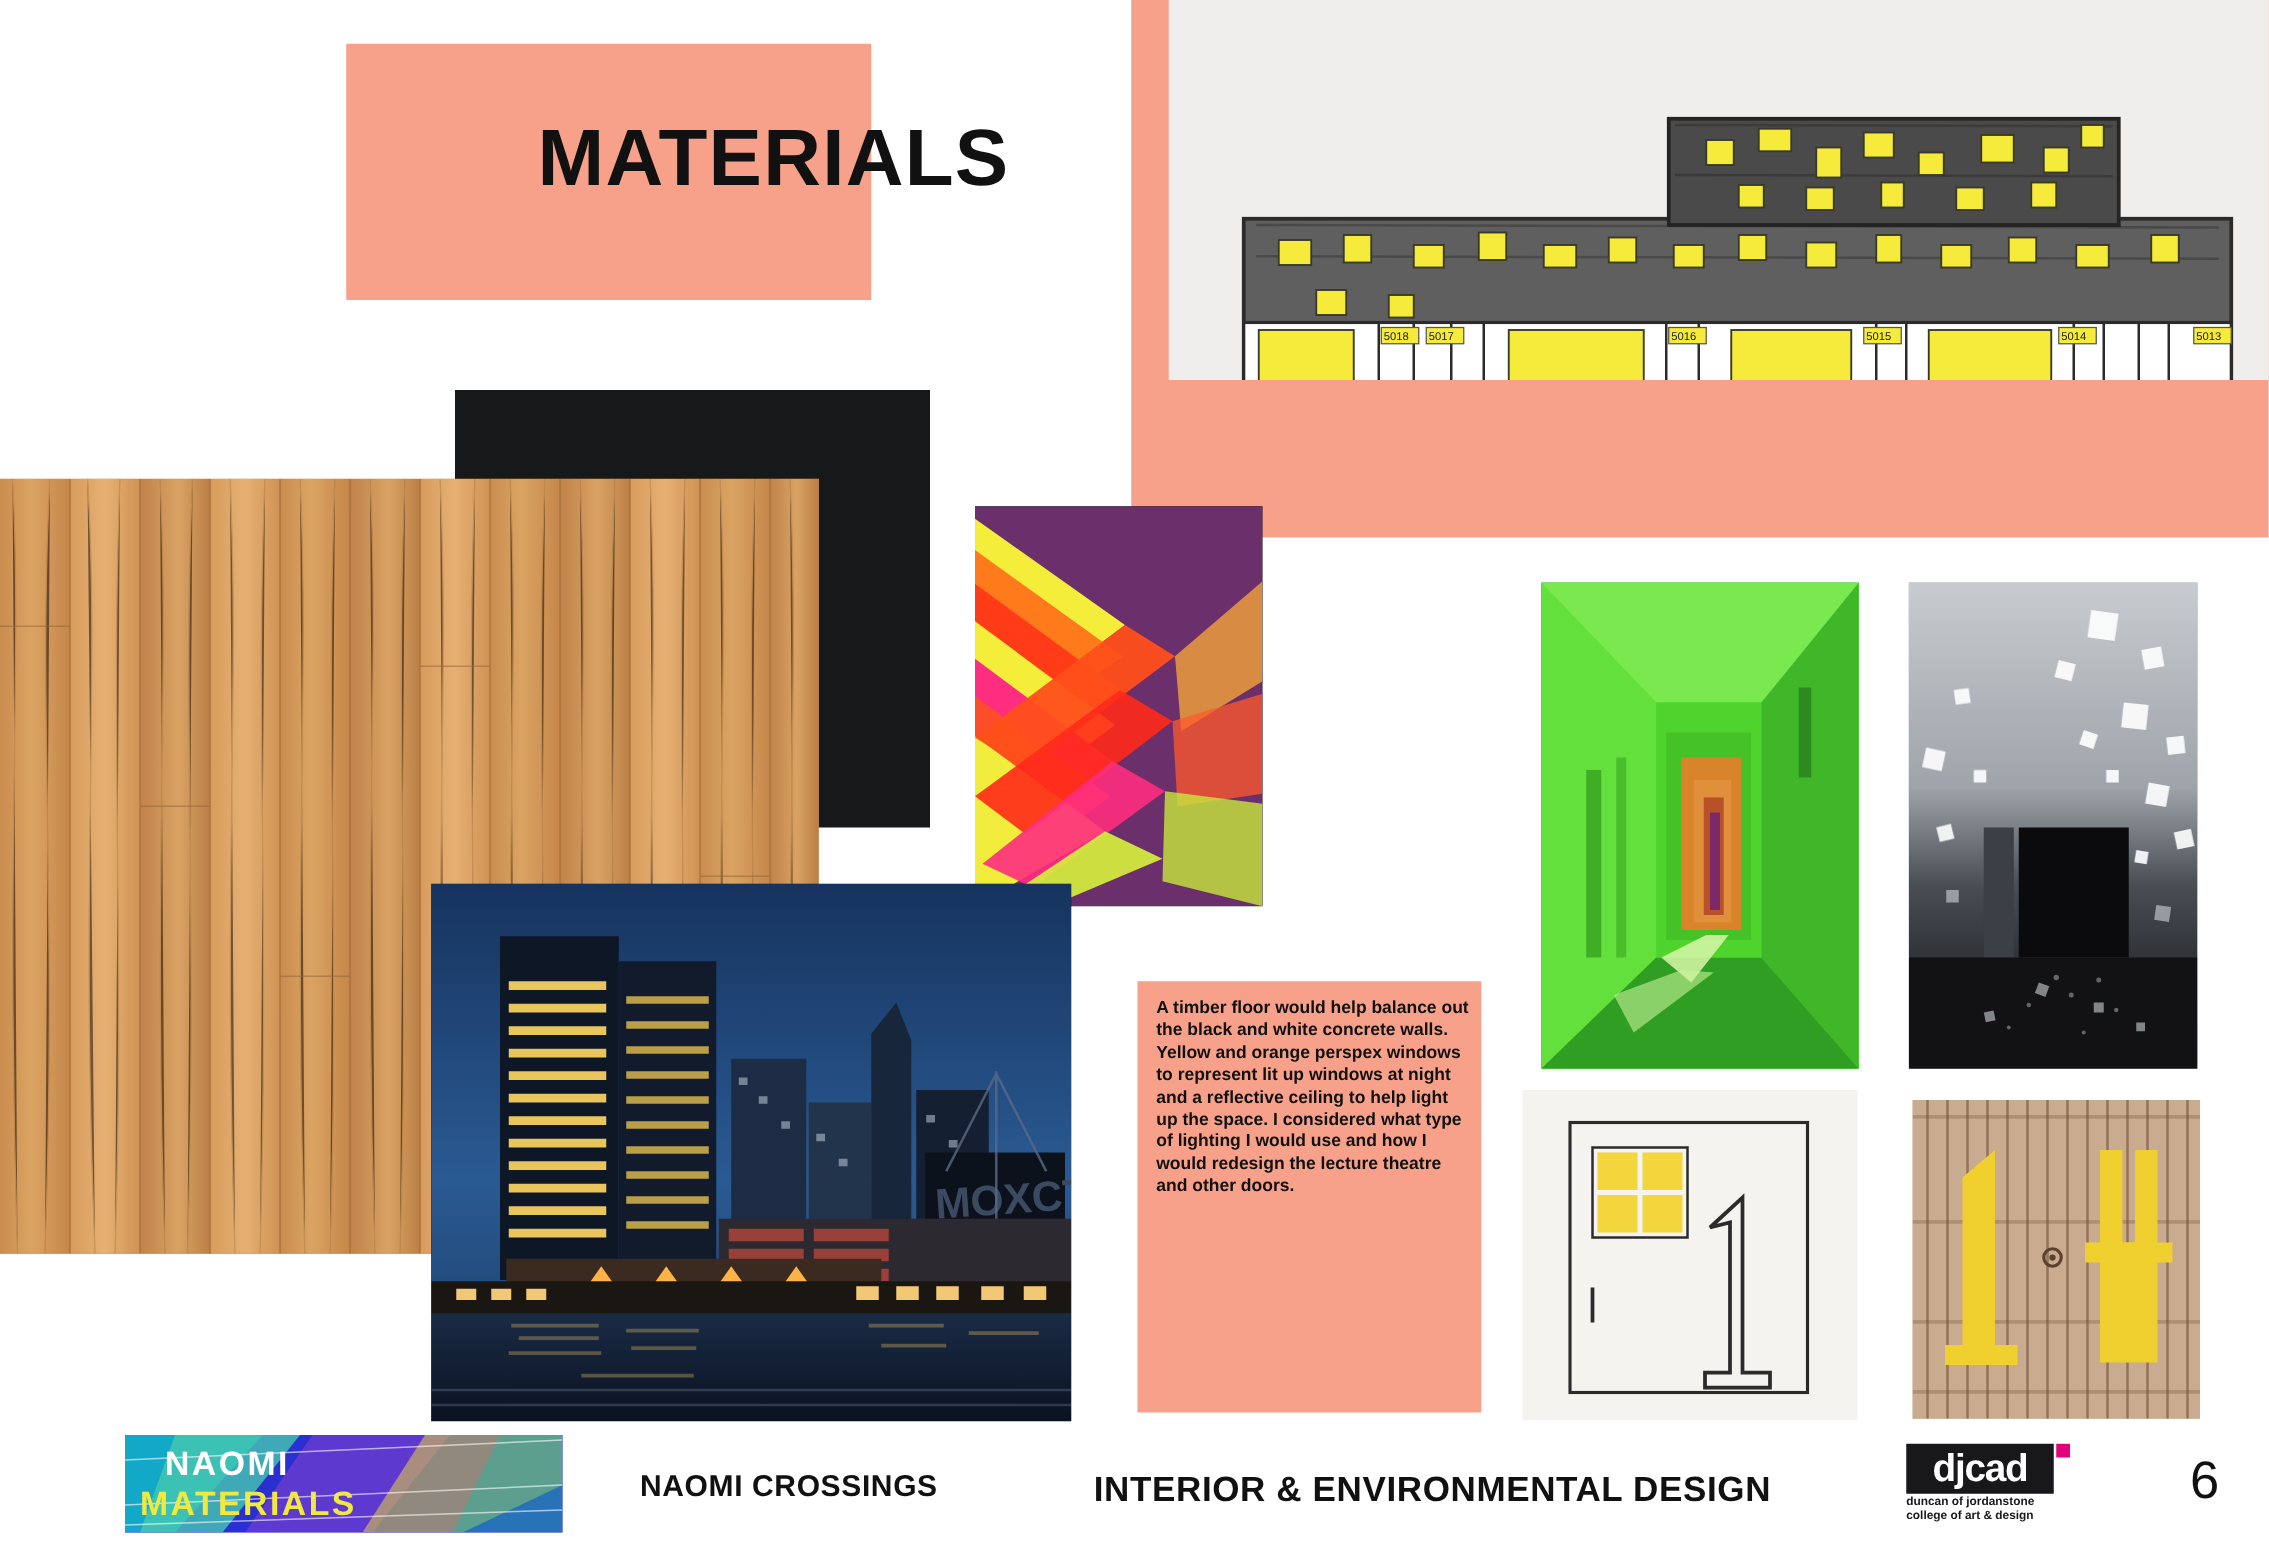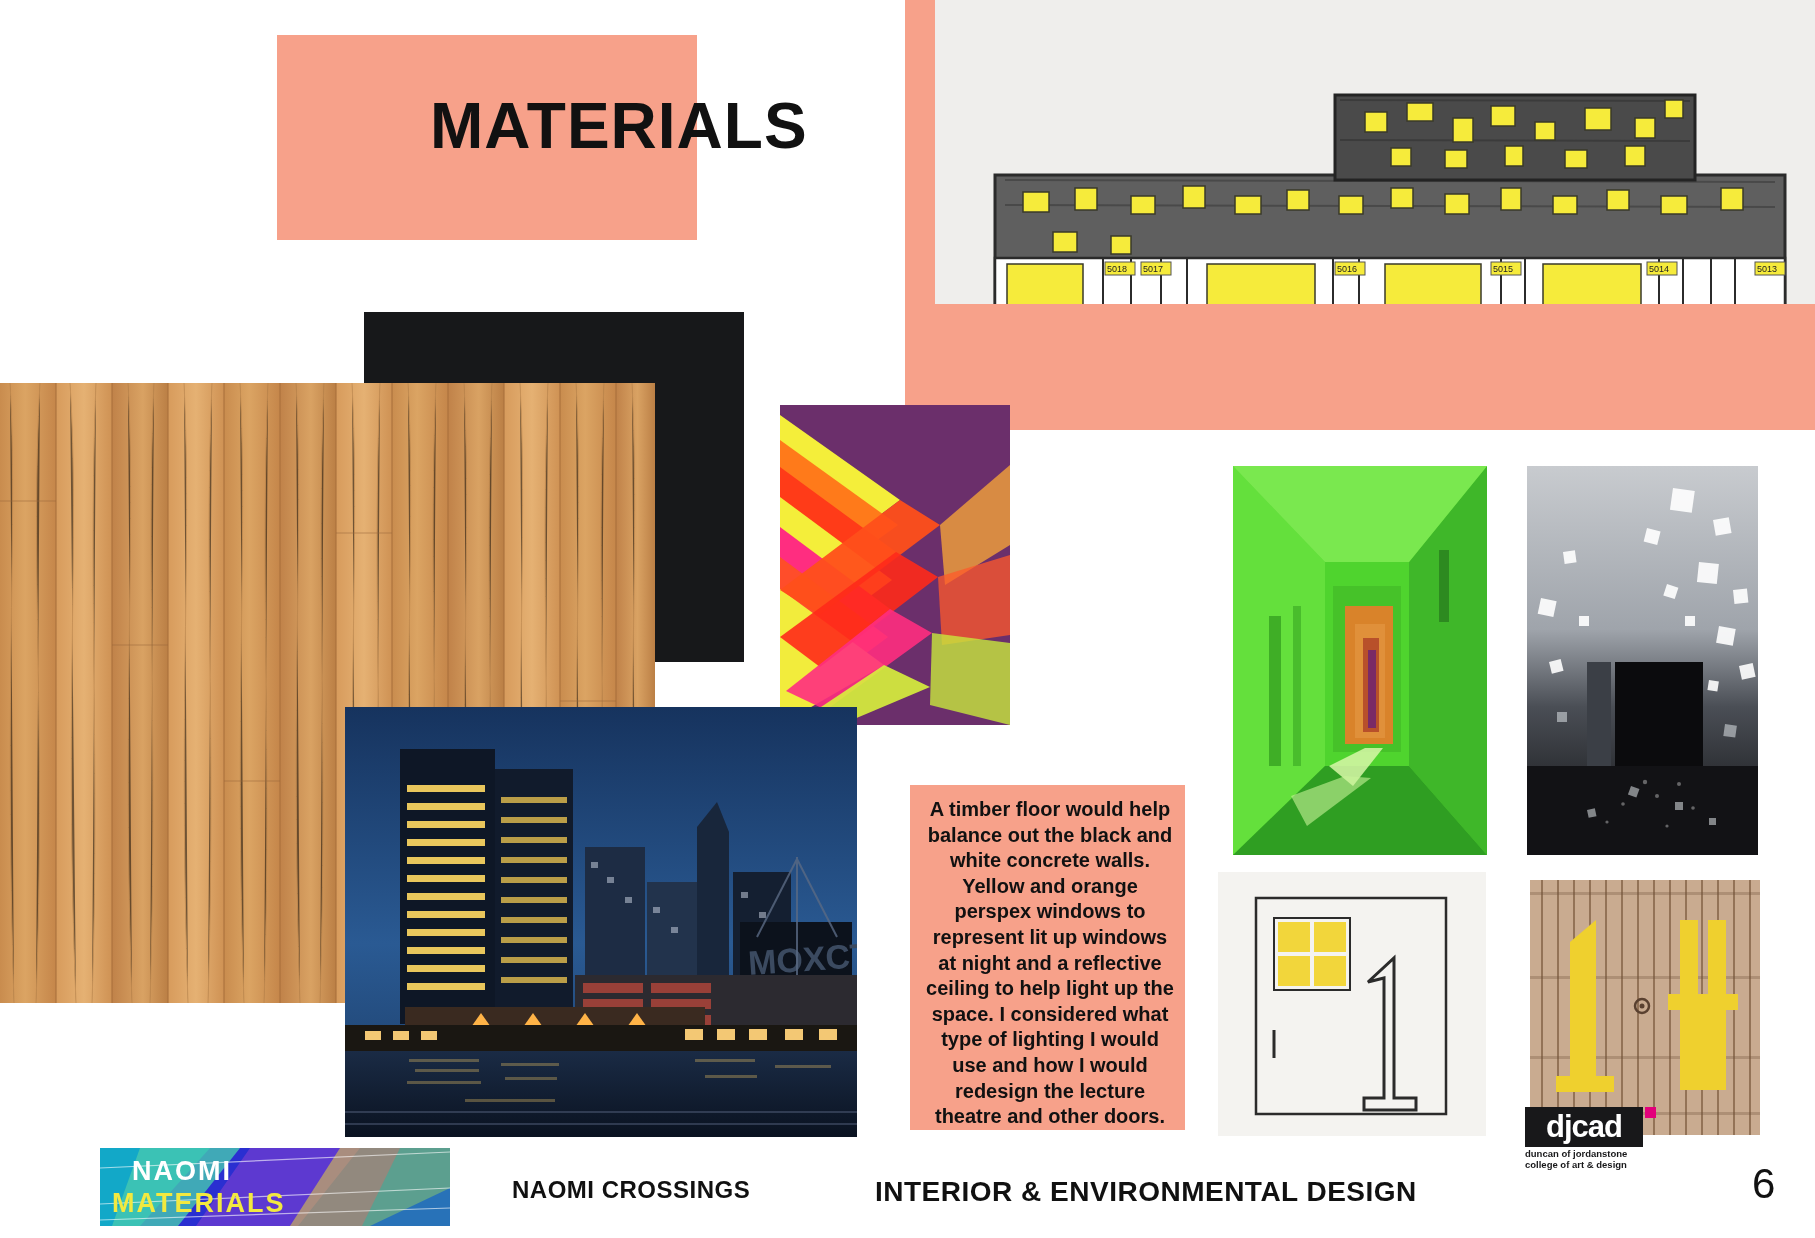--- a/index.html
+++ b/index.html
@@ -24,41 +24,41 @@
   #timber{left:0px;top:383px;width:655px;height:620px;overflow:hidden;background:#c88a4e;}
 
   
   #neon{left:780px;top:405px;width:230px;height:320px;overflow:hidden;background:#1b1b1b;}
 
   
   #city{left:345px;top:707px;width:512px;height:430px;overflow:hidden;background:#0b1020;}
 
   
   #caption-box{left:910px;top:785px;width:275px;height:345px;background:#f7a18a;}
-  #caption-text{left:925px;top:797px;width:250px;font-size:20px;line-height:1.28;font-weight:bold;color:#111;text-align:center;}
+  #caption-text{left:925px;top:797px;width:250px;font-size:14px;line-height:1.28;font-weight:bold;color:#111;}
 
   
   #corridor{left:1233px;top:466px;width:254px;height:389px;overflow:hidden;background:#2fbd2f;}
 
   
   #darkroom{left:1527px;top:466px;width:231px;height:389px;overflow:hidden;background:#9aa0a6;}
 
   
   #door1{left:1218px;top:872px;width:268px;height:264px;background:#f3f2ef;overflow:hidden;}
   
   #door2{left:1530px;top:880px;width:230px;height:255px;background:#c8a98e;overflow:hidden;}
 
   
   #bc-logo{left:100px;top:1148px;width:350px;height:78px;background:#2b2fd0;overflow:hidden;}
   #bc-text1{left:132px;top:1156px;font-size:27px;font-weight:bold;color:#ffffff;letter-spacing:2px;}
   #bc-text2{left:112px;top:1188px;font-size:27px;font-weight:bold;color:#f2e93f;letter-spacing:2px;}
   #footer-name{left:512px;top:1176px;font-size:24px;font-weight:bold;color:#111;letter-spacing:.5px;}
   #footer-course{left:875px;top:1176px;font-size:28px;font-weight:bold;color:#111;letter-spacing:.5px;}
   #page-num{left:1752px;top:1160px;font-size:42px;color:#111;}
-  #djcad{left:1525px;top:1107px;width:175px;height:64px;}
+  #djcad{left:1525px;top:1155px;width:175px;height:64px;}
   #djcad-main{position:absolute;left:0;top:0;width:118px;height:40px;background:#18181a;color:#fff;font-size:31px;font-weight:bold;letter-spacing:-1px;text-align:center;line-height:40px;}
   #djcad-dot{position:absolute;left:120px;top:0px;width:11px;height:11px;background:#e3007b;}
   #djcad-sub{position:absolute;left:0px;top:42px;width:175px;font-size:9.5px;line-height:1.15;color:#18181a;font-weight:bold;}
 </style>
 </head>
 <body>
 
 <div class="abs" id="pink-band-top"></div>
 
 <div class="abs" id="elevation">

